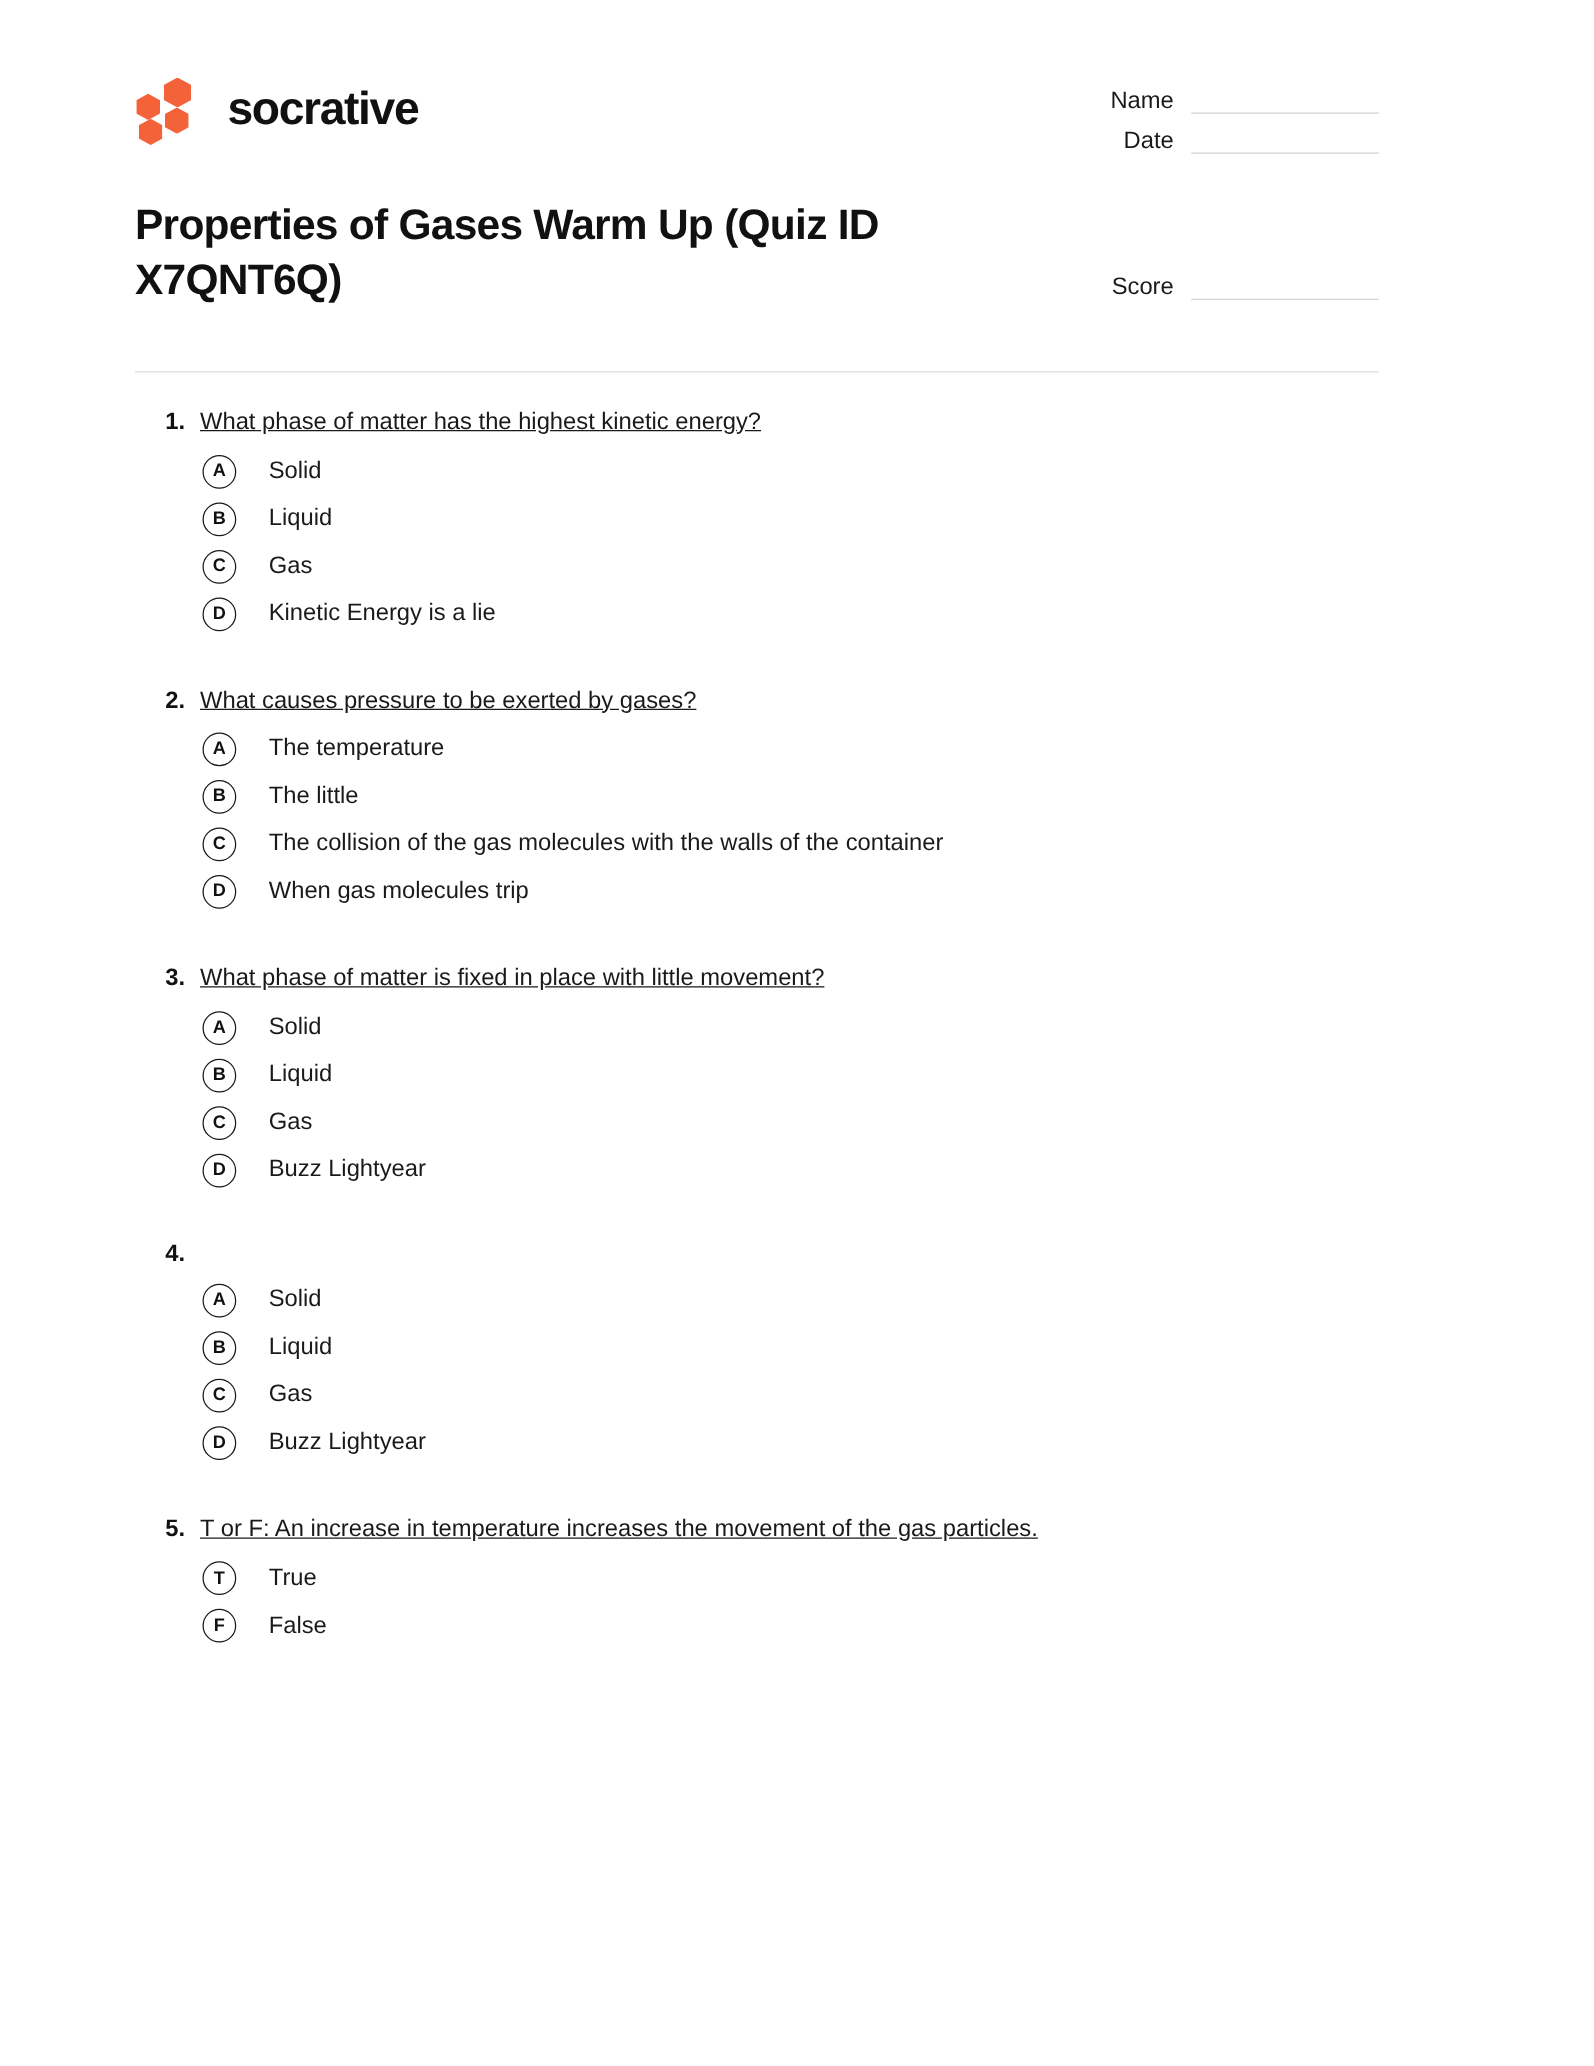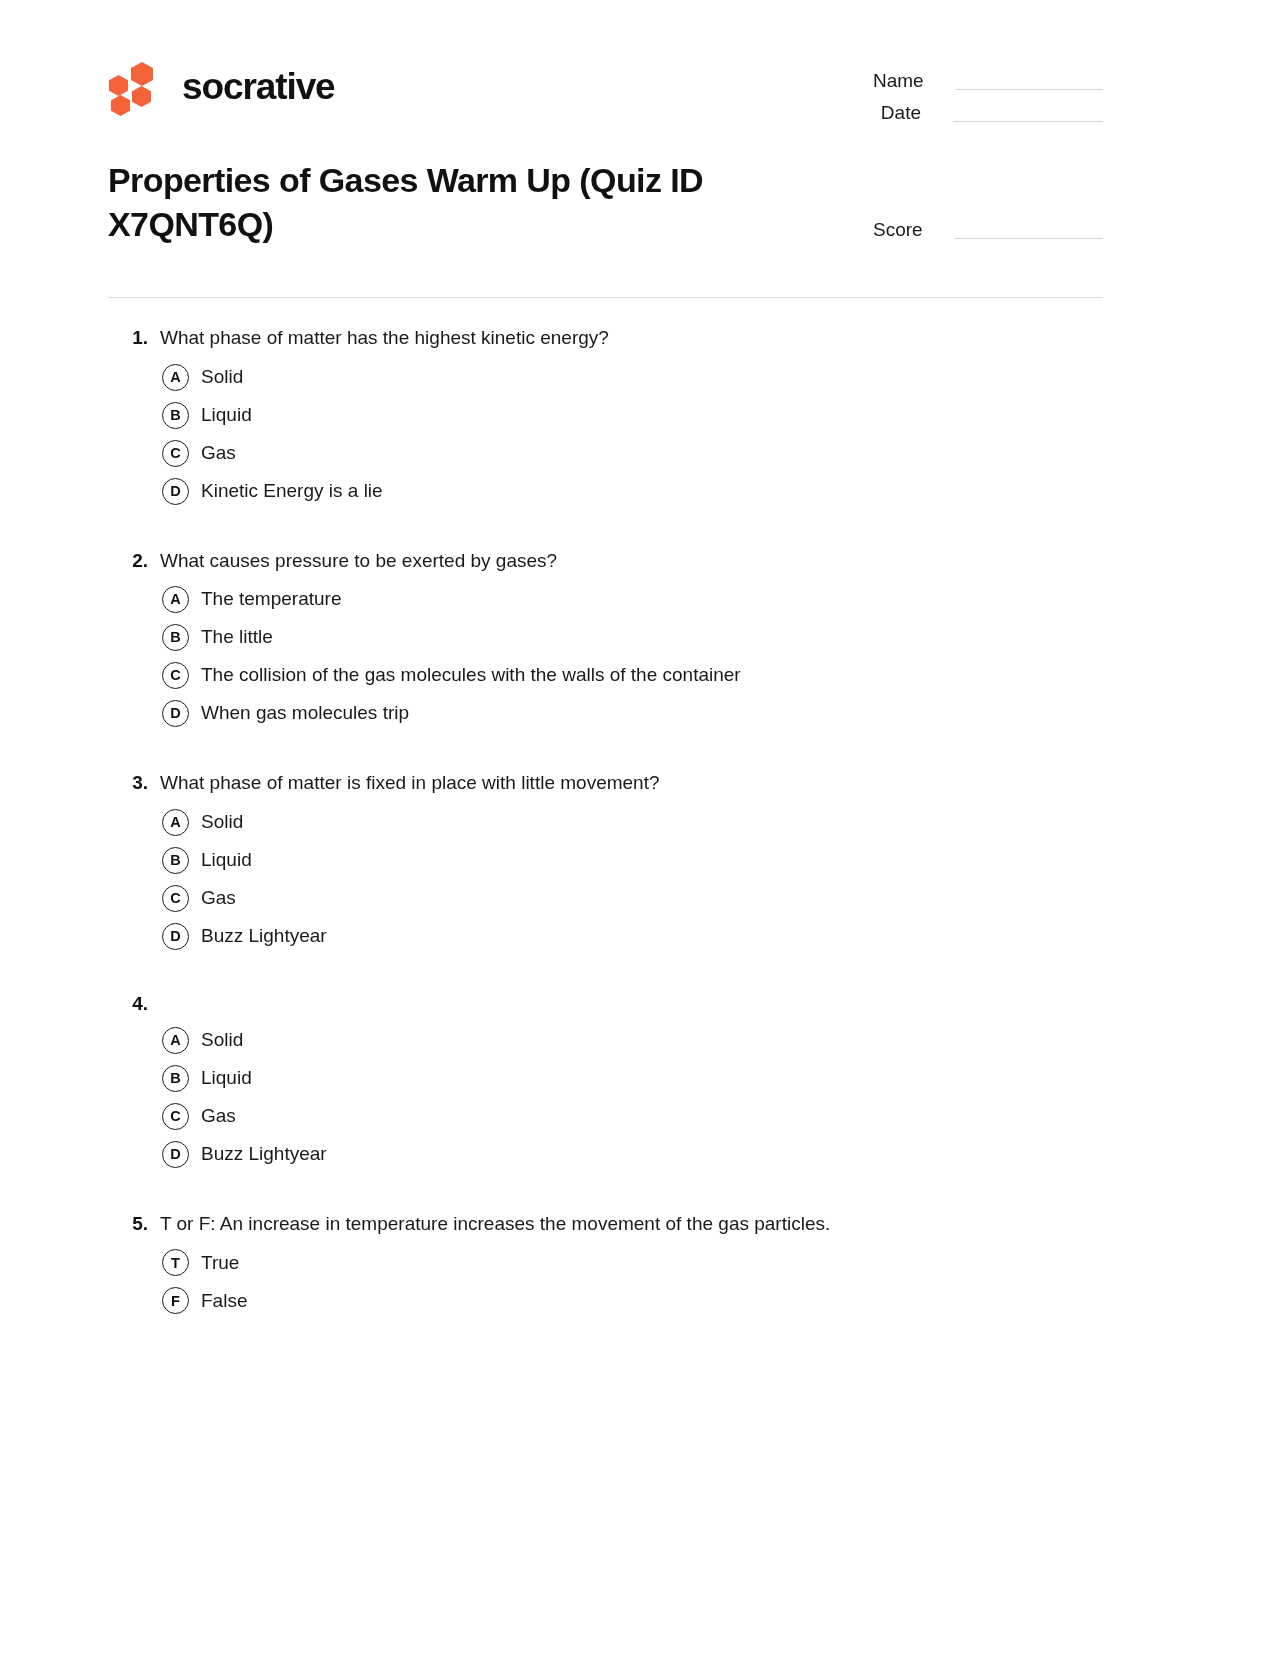--- a/index.html
+++ b/index.html
@@ -62,23 +62,23 @@
 
   
   .meta {
     position: absolute;
     right: 172px;
     top: 70px;
     width: 230px;
   }
   .meta-row {
     display: flex;
-    align-items: flex-start;
+    align-items: center;
     justify-content: flex-end;
-    gap: 32px;
+    gap: 14px;
     margin-bottom: 10px;
   }
   .meta-label {
     font-size: 19px;
     color: #1a1a1a;
     white-space: nowrap;
   }
   .meta-line {
     width: 150px;
     border-bottom: 1.5px solid #d4d4d4;
@@ -136,20 +136,21 @@
     text-align: right;
     padding-right: 12px;
     font-size: 19px;
     font-weight: 700;
     color: #111111;
   }
   .q-text {
     font-size: 19px;
     color: #1a1a1a;
     line-height: 1.4;
+    text-decoration: underline;
   }
   .choice {
     display: flex;
     align-items: center;
     gap: 0;
     margin-bottom: 11px;
   }
   .bubble {
     width: 27px;
     height: 27px;
@@ -161,21 +162,21 @@
     justify-content: center;
     font-size: 14.5px;
     font-weight: 700;
     color: #111111;
     margin-left: 54px;
     line-height: 1;
   }
   .choice-text {
     font-size: 19px;
     color: #1a1a1a;
-    margin-left: 12px;
+    margin-left: 26px;
     line-height: 1.4;
   }
 </style>
 </head>
 <body>
 
 <div class="page">
 
   <div class="header">
 

